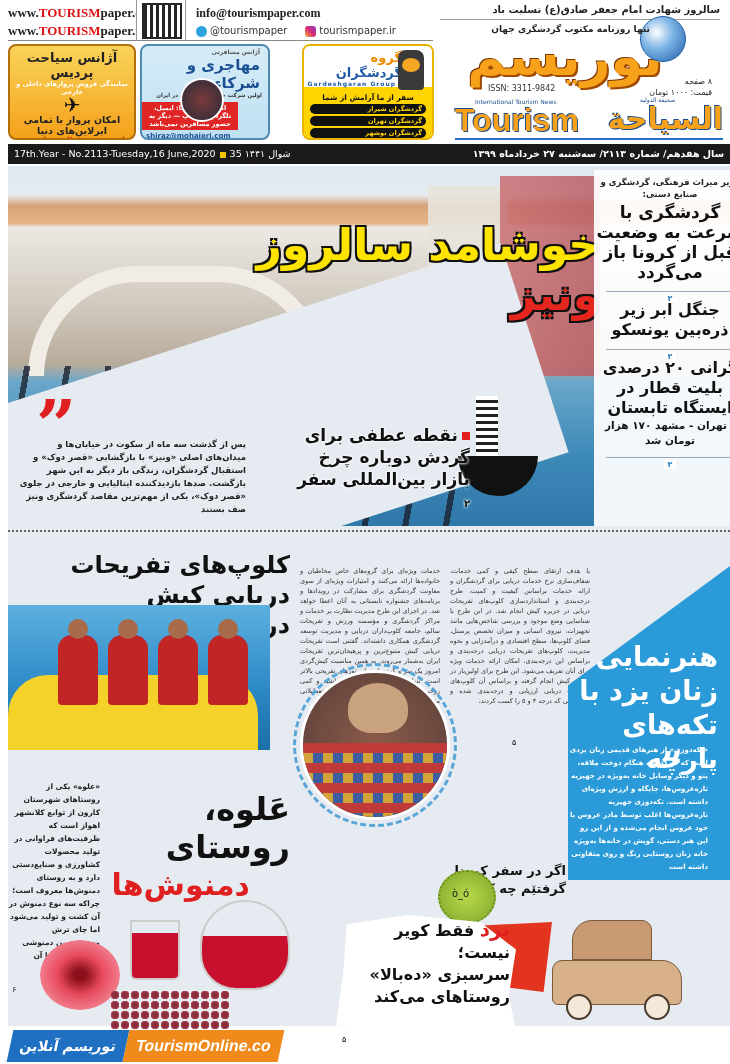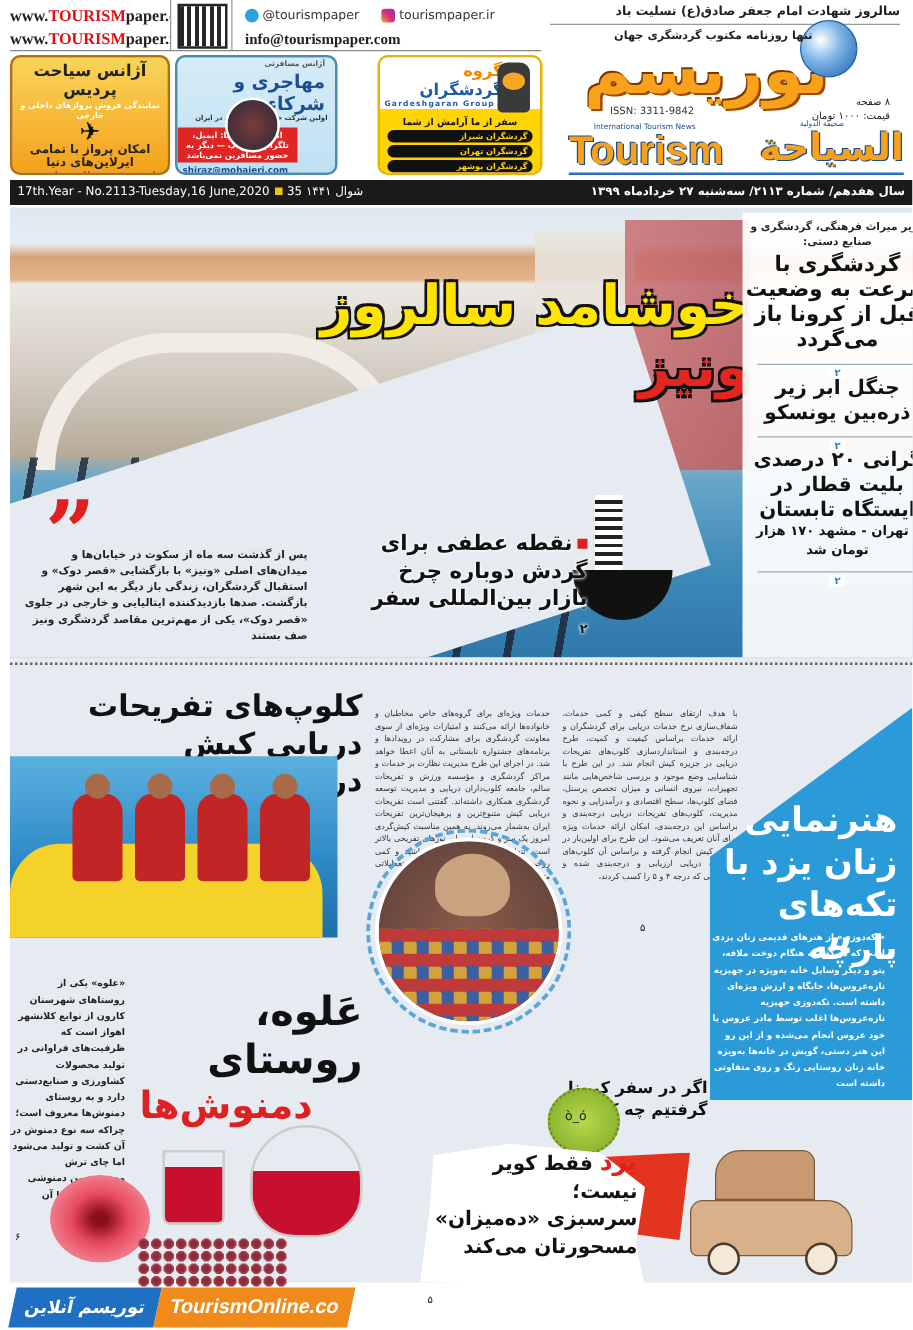--- a/index.html
+++ b/index.html
@@ -133,26 +133,26 @@
 <body>
 
 <div class="abs hdr-links">
   <div class="link-line"><span>www.</span><span class="hl">TOURISM</span><span>paper.com</span></div>
   <div class="link-line"><span>www.</span><span class="hl">TOURISM</span><span>paper.ir</span></div>
 </div>
 <div class="abs qrbox"></div>
 <div class="abs qr" style="left:142px;top:3px"></div>
 <div class="abs social">
   <div class="row">
+      <span class="email">info@tourismpaper.com</span>
+    </div>
+  <div class="row">
     <span><span class="ic-tg"></span><span>@tourismpaper</span></span>
     <span><span class="ic-ig"></span><span>tourismpaper.ir</span></span>
   </div>
-  <div class="row">
-      <span class="email">info@tourismpaper.com</span>
-    </div>
 </div>
 <div class="abs hdr-rule" style="width:425px"></div>
 
 <div class="abs ad ad1">
   <div class="t1">آژانس سیاحت پردیس</div>
   <div class="t3" style="color:#fff;font-size:6.5px">نمایندگی فروش پروازهای داخلی و خارجی</div>
   <div class="plane">✈</div>
   <div class="t2">امکان پرواز با تمامی ایرلاین‌های دنیا</div>
   <div class="t3">نماینده فروش قطار شیراز - مشهد</div>
 
@@ -286,20 +286,20 @@
 <div class="abs car">
   <div class="roof"></div>
     <div class="body"></div>
     <div class="w1"></div>
     <div class="w2"></div>
 </div>
 
 <div class="abs yazd-box"></div>
 <div class="abs yazd-text">
   <div><span class="red">یزد</span><span> فقط کویر نیست؛</span></div>
-  <div>سرسبزی «ده‌میزان» مسحورتان می‌کند</div>
+  <div>سرسبزی «ده‌بالا» روستاهای می‌کند</div>
 </div>
 <div class="abs yazd-pg">۵</div>
 
 <div class="abs footer-logo">
   <div class="a">توریسم آنلاین</div>
   <div class="b">TourismOnline.co</div>
 </div>
 
 </body></html>

